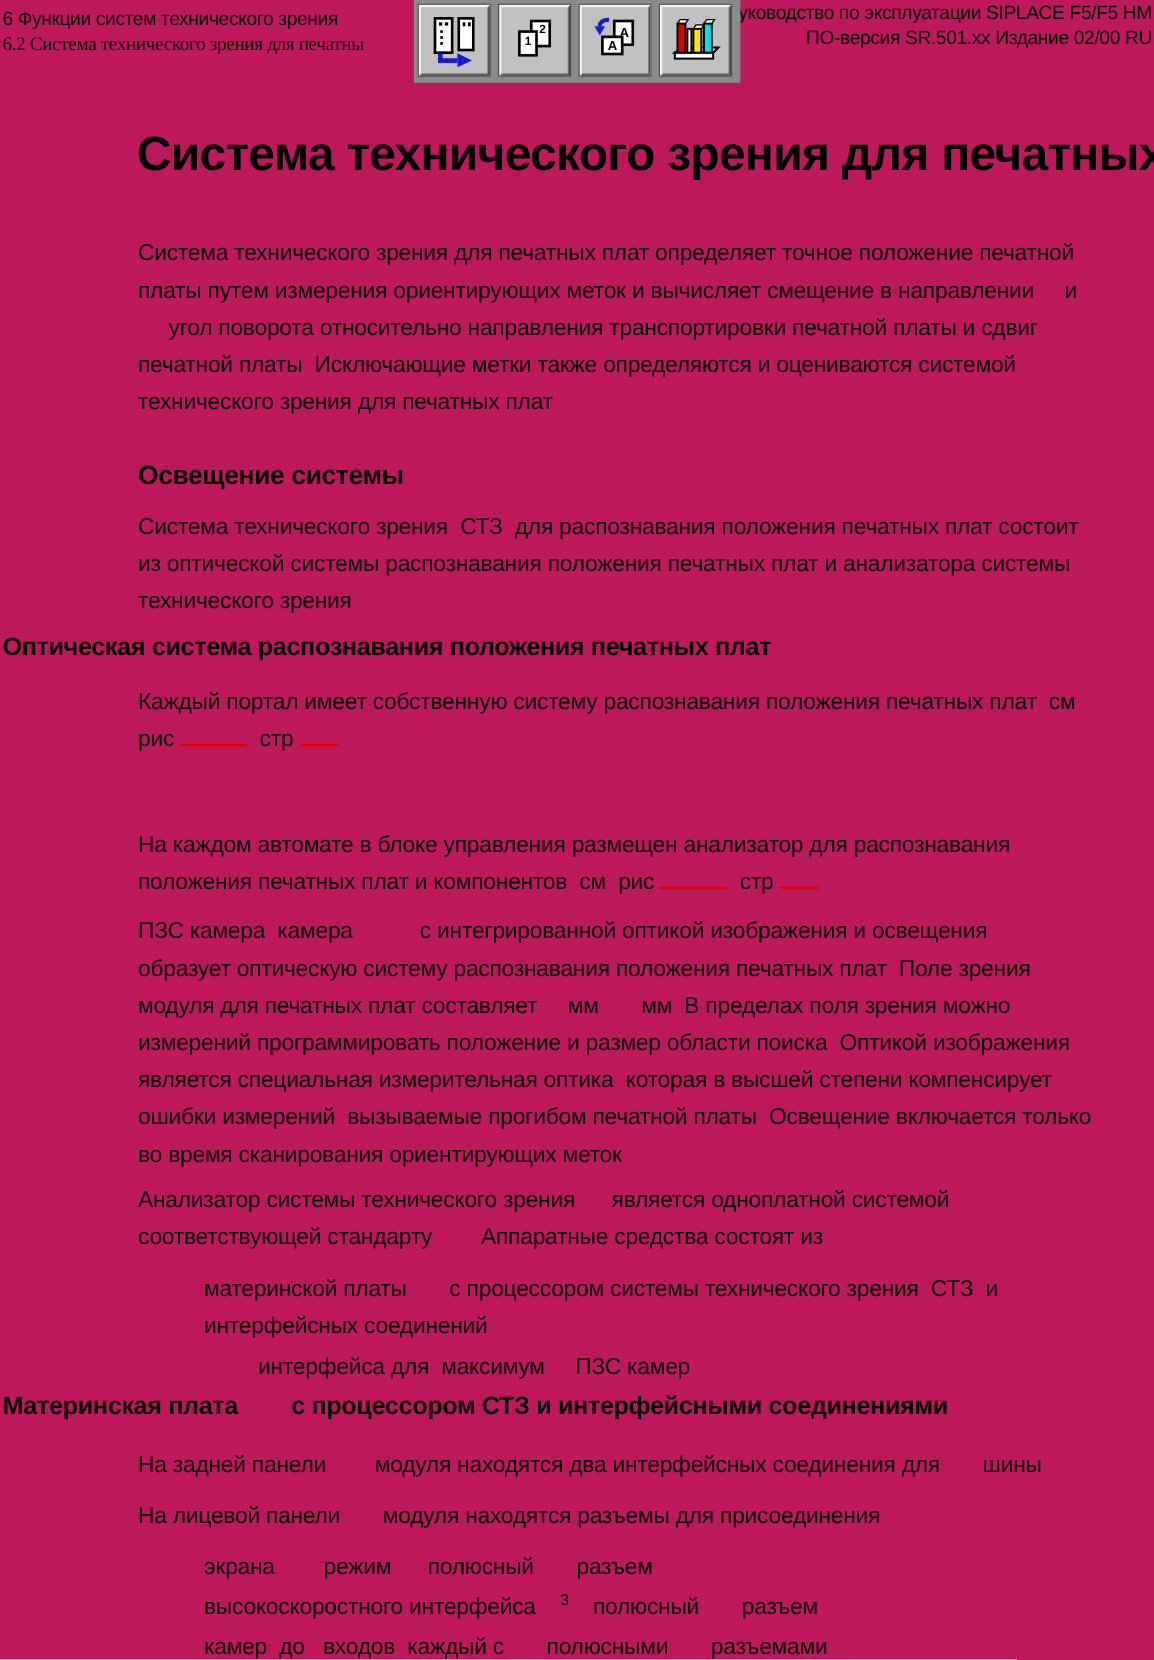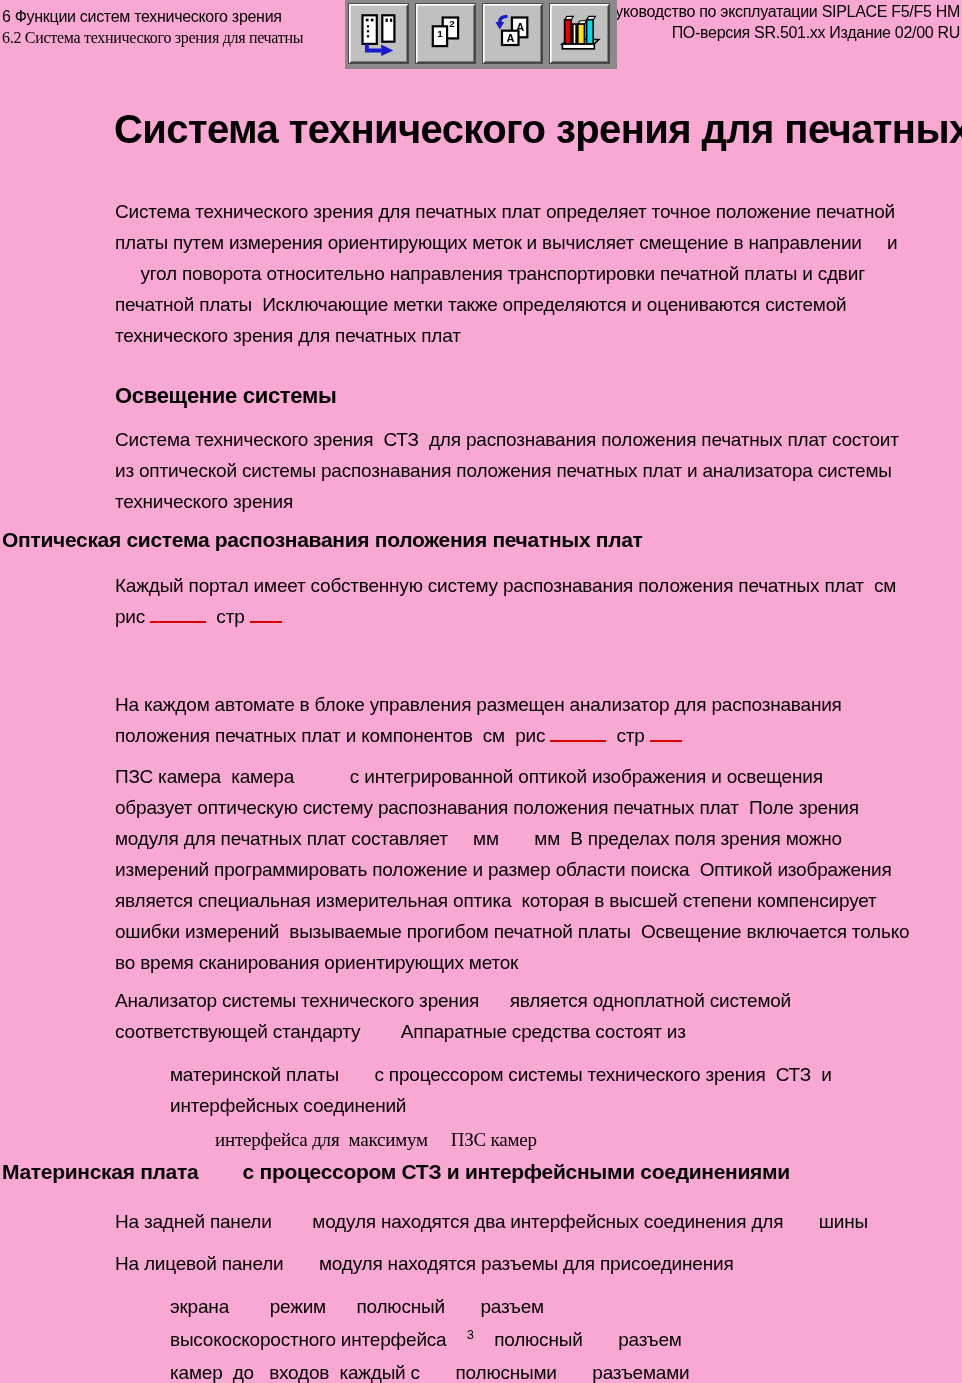--- a/index.html
+++ b/index.html
@@ -1,18 +1,18 @@
 <!DOCTYPE html>
 <html><head>
 <meta charset="utf-8">
 <style>
   * { margin:0; padding:0; box-sizing:border-box; }
   html,body { background:#ffffff; }
   .page {
-    position:relative; width:962px; height:1383px; background:#f9a8d4;
+    position:relative; width:962px; height:1383px; background:#be185d;
     font-family:"Liberation Sans", sans-serif; color:#000; overflow:hidden;
   }
   
   .hdr-left { position:absolute; left:2px; top:1px; font-size:16px; line-height:21px; letter-spacing:-0.3px; }
   .hdr-right { position:absolute; right:2px; top:1px; width:640px; text-align:right; font-size:16px; line-height:21px; letter-spacing:-0.3px; }
   
   .toolbar {
     position:absolute; left:345px; top:0; width:272px; height:69px;
     background:#8a8a8a; display:flex; gap:6px; padding:3px; z-index:5;
   }
@@ -141,21 +141,21 @@
 
   <div class="block" style="top:985px; left:115px;">
     <div class="ln">Анализатор системы технического зрения      является одноплатной системой</div>
     <div class="ln">соответствующей стандарту        Аппаратные средства состоят из</div>
   </div>
 
   <div class="block" style="top:1059px; left:170px;">
     <div class="ln">материнской платы       с процессором системы технического зрения  СТЗ  и</div>
     <div class="ln">интерфейсных соединений</div>
   </div>
-  <div class="block" style="top:1124px; left:215px;font-family:Liberation Serif, serif;">
+  <div class="block" style="top:1124px; left:215px;">
     <div class="ln">интерфейса для  максимум     ПЗС камер</div>
   </div>
 
   <div class="h-margin" style="top:1160px;">Материнская плата        с процессором СТЗ и интерфейсными соединениями</div>
   <div class="block" style="top:1206px; left:115px;">
     <div class="ln">На задней панели        модуля находятся два интерфейсных соединения для       шины</div>
   </div>
   <div class="block" style="top:1248px; left:115px;">
     <div class="ln">На лицевой панели       модуля находятся разъемы для присоединения</div>
   </div>

